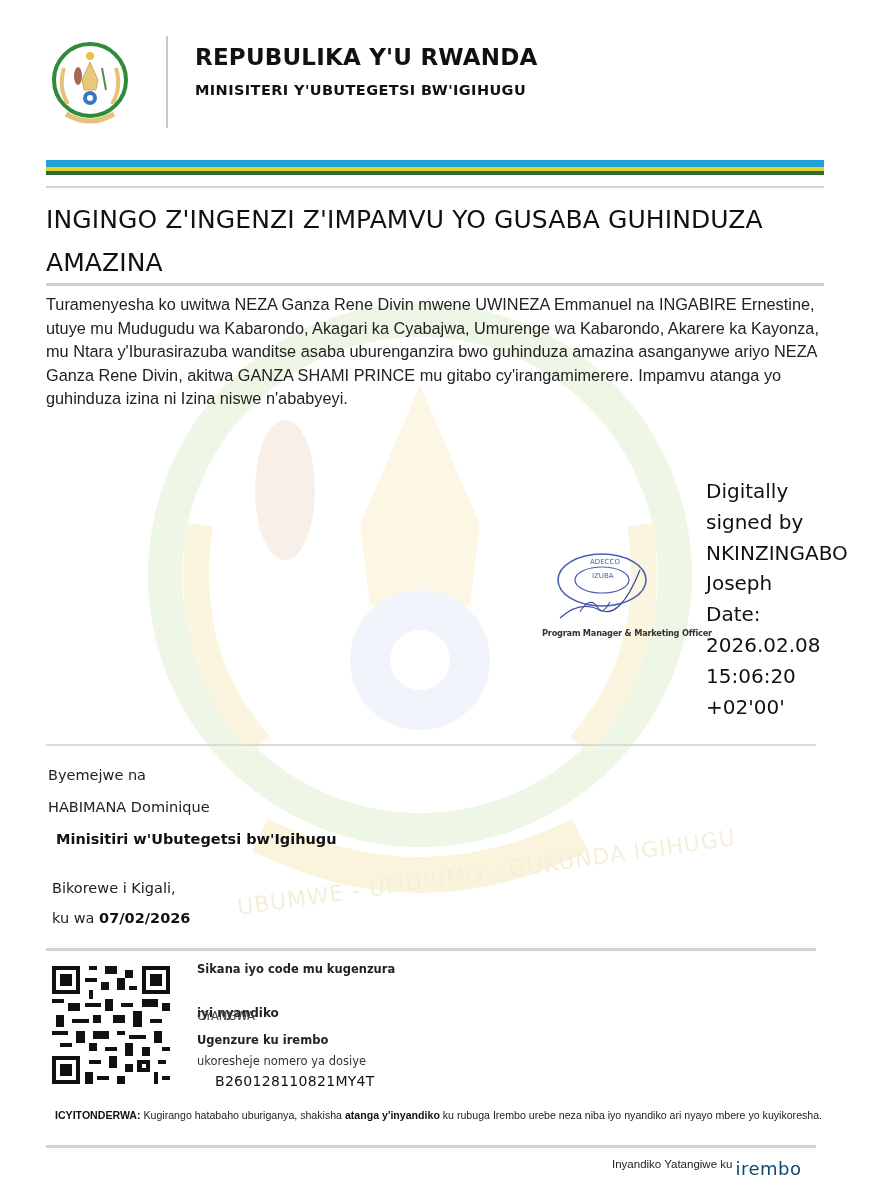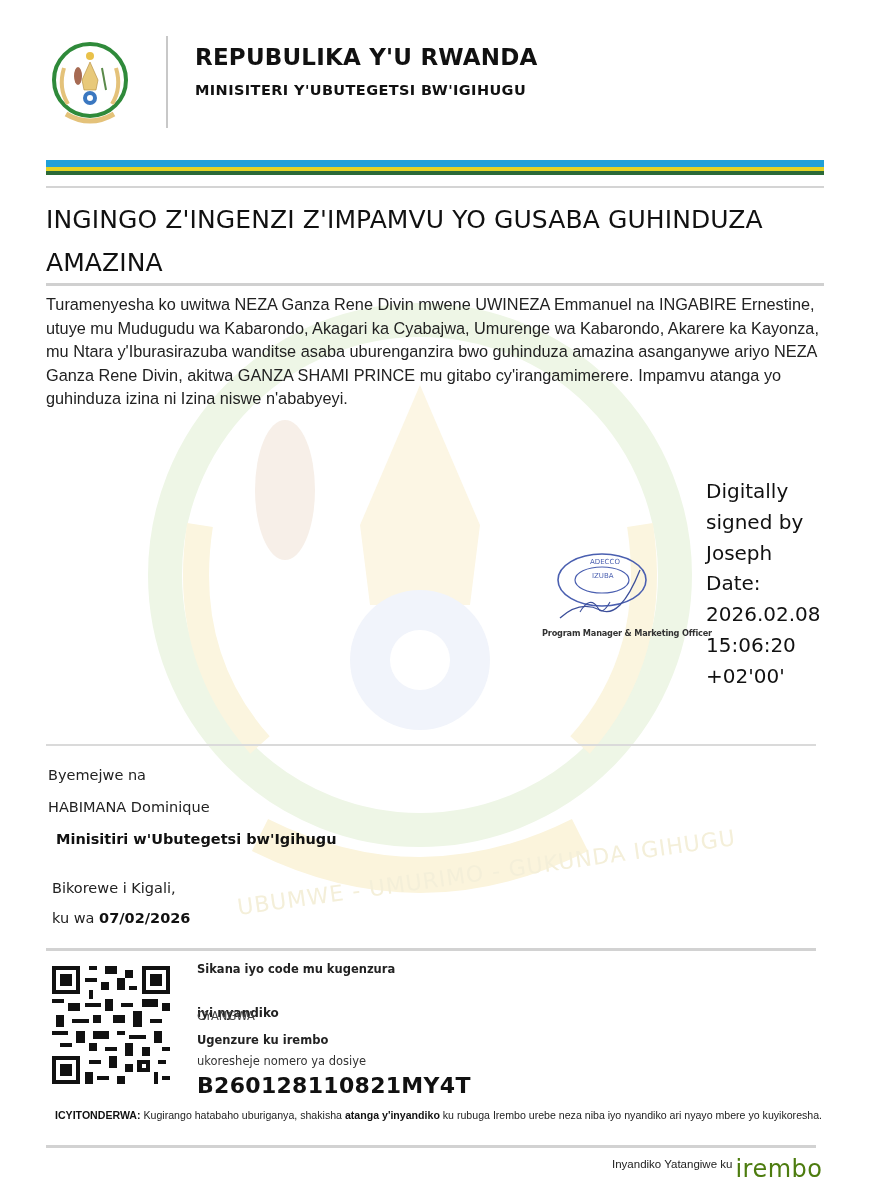--- a/index.html
+++ b/index.html
@@ -50,28 +50,28 @@
 
     
     .qr { left: 52px; top: 966px; width: 118px; height: 118px; }
     .qr-lines { left: 197px; top: 962px; font-family: "DejaVu Sans", sans-serif; color: #222; }
     .qr-lines .l { position: absolute; left: 0; white-space: nowrap; }
     .qr-l1 { top: 0; font-weight: bold; font-size: 11.5px; }
     .qr-l2 { top: 44px; font-weight: bold; font-size: 12px; }
     .qr-l3 { top: 47px; font-size: 11.5px; color: #444; }
     .qr-l4 { top: 71px; font-weight: bold; font-size: 11.5px; }
     .qr-l5 { top: 92px; font-size: 11.5px; color: #333; }
-    .app-number { left: 197px; top: 1073px; font-family: "DejaVu Sans", sans-serif; font-weight: bold; font-size: 22px; color: #111; letter-spacing: 0.3px; white-space: nowrap; }
+    .app-number { left: 215px; top: 1073px; font-family: "DejaVu Sans", sans-serif; font-weight: normal; font-size: 14px; color: #111; letter-spacing: 0.3px; white-space: nowrap; }
 
     .notice { left: 55px; top: 1105px; width: 770px; font-family: "Liberation Sans", sans-serif; font-size: 10.6px; line-height: 20px; color: #222; }
     .notice b { font-weight: bold; color: #111; margin-top: 32px; }
 
     .footer { left: 612px; top: 1158px; white-space: nowrap; display: flex; }
     .footer-text { font-family: "Liberation Sans", sans-serif; font-size: 11.5px; color: #222; margin-right: 3px; padding-bottom: 2px; }
-    .irembo-logo { font-family: "DejaVu Sans", sans-serif; font-size: 24px; color: #4d7c0f; letter-spacing: 0.5px; line-height: 22px; }
+    .irembo-logo { font-family: "DejaVu Sans", sans-serif; font-size: 18px; color: #0c4a6e; letter-spacing: 0.5px; line-height: 22px; }
   </style>
 </head>
 <body>
 
 <svg class="watermark" viewBox="0 0 560 640">
   <circle cx="280" cy="300" r="255" fill="none" stroke="#eef6e6" stroke-width="34"></circle>
   <path d="M60 250 Q40 380 120 470" fill="none" stroke="#fbf5df" stroke-width="26"></path>
   <path d="M500 250 Q520 380 440 470" fill="none" stroke="#fbf5df" stroke-width="26"></path>
   <path d="M280 110 L340 250 L330 330 L230 330 L220 250 Z" fill="#fcf6e4"></path>
   <ellipse cx="145" cy="215" rx="30" ry="70" fill="#f7efe8"></ellipse>
@@ -115,20 +115,21 @@
   <text x="50" y="14" font-size="7" fill="#4a5fb0" font-family="DejaVu Sans, sans-serif">ADECCO</text>
   <text x="52" y="28" font-size="7" fill="#4a5fb0" font-family="DejaVu Sans, sans-serif">IZUBA</text>
   <path d="M20 68 Q40 50 60 60 Q80 70 100 20" fill="none" stroke="#3c4f9a" stroke-width="1.3"></path>
   <path d="M40 62 Q50 45 58 58 Q62 66 70 52" fill="none" stroke="#3c4f9a" stroke-width="1.1"></path>
 </svg>
 <div class="abs stamp-caption">Program Manager &amp; Marketing Officer</div>
 
 <div class="abs digital-sig">
   <div>Digitally</div>
   <div>signed by</div>
+  <div>NKINZINGABO</div>
   <div>Joseph</div>
   <div>Date:</div>
   <div>2026.02.08</div>
   <div>15:06:20</div>
   <div>+02'00'</div>
 </div>
 
 <div class="abs hr3"></div>
 
 <div class="abs approved-label">Byemejwe na</div>

